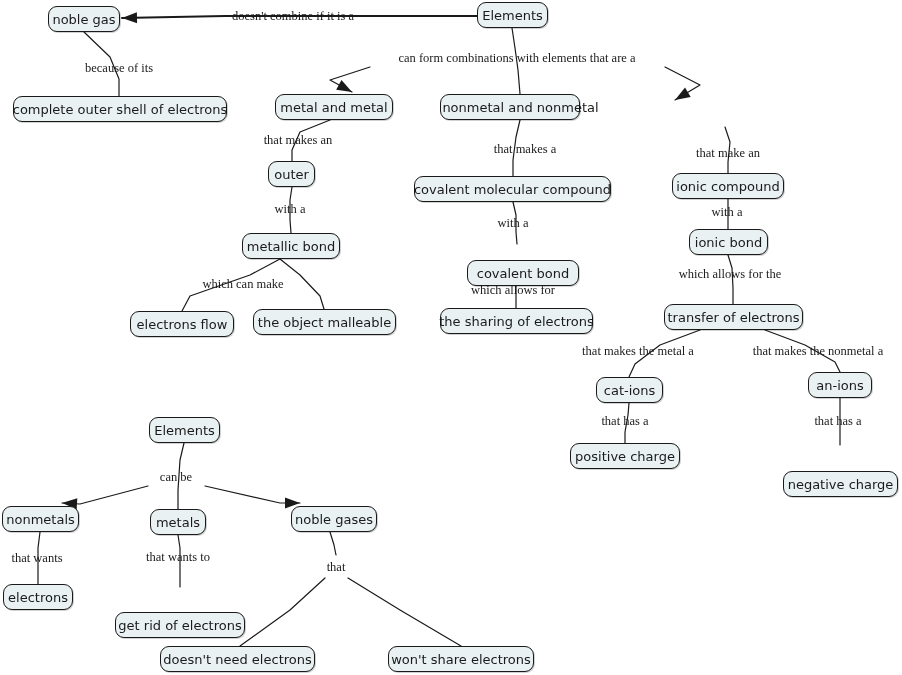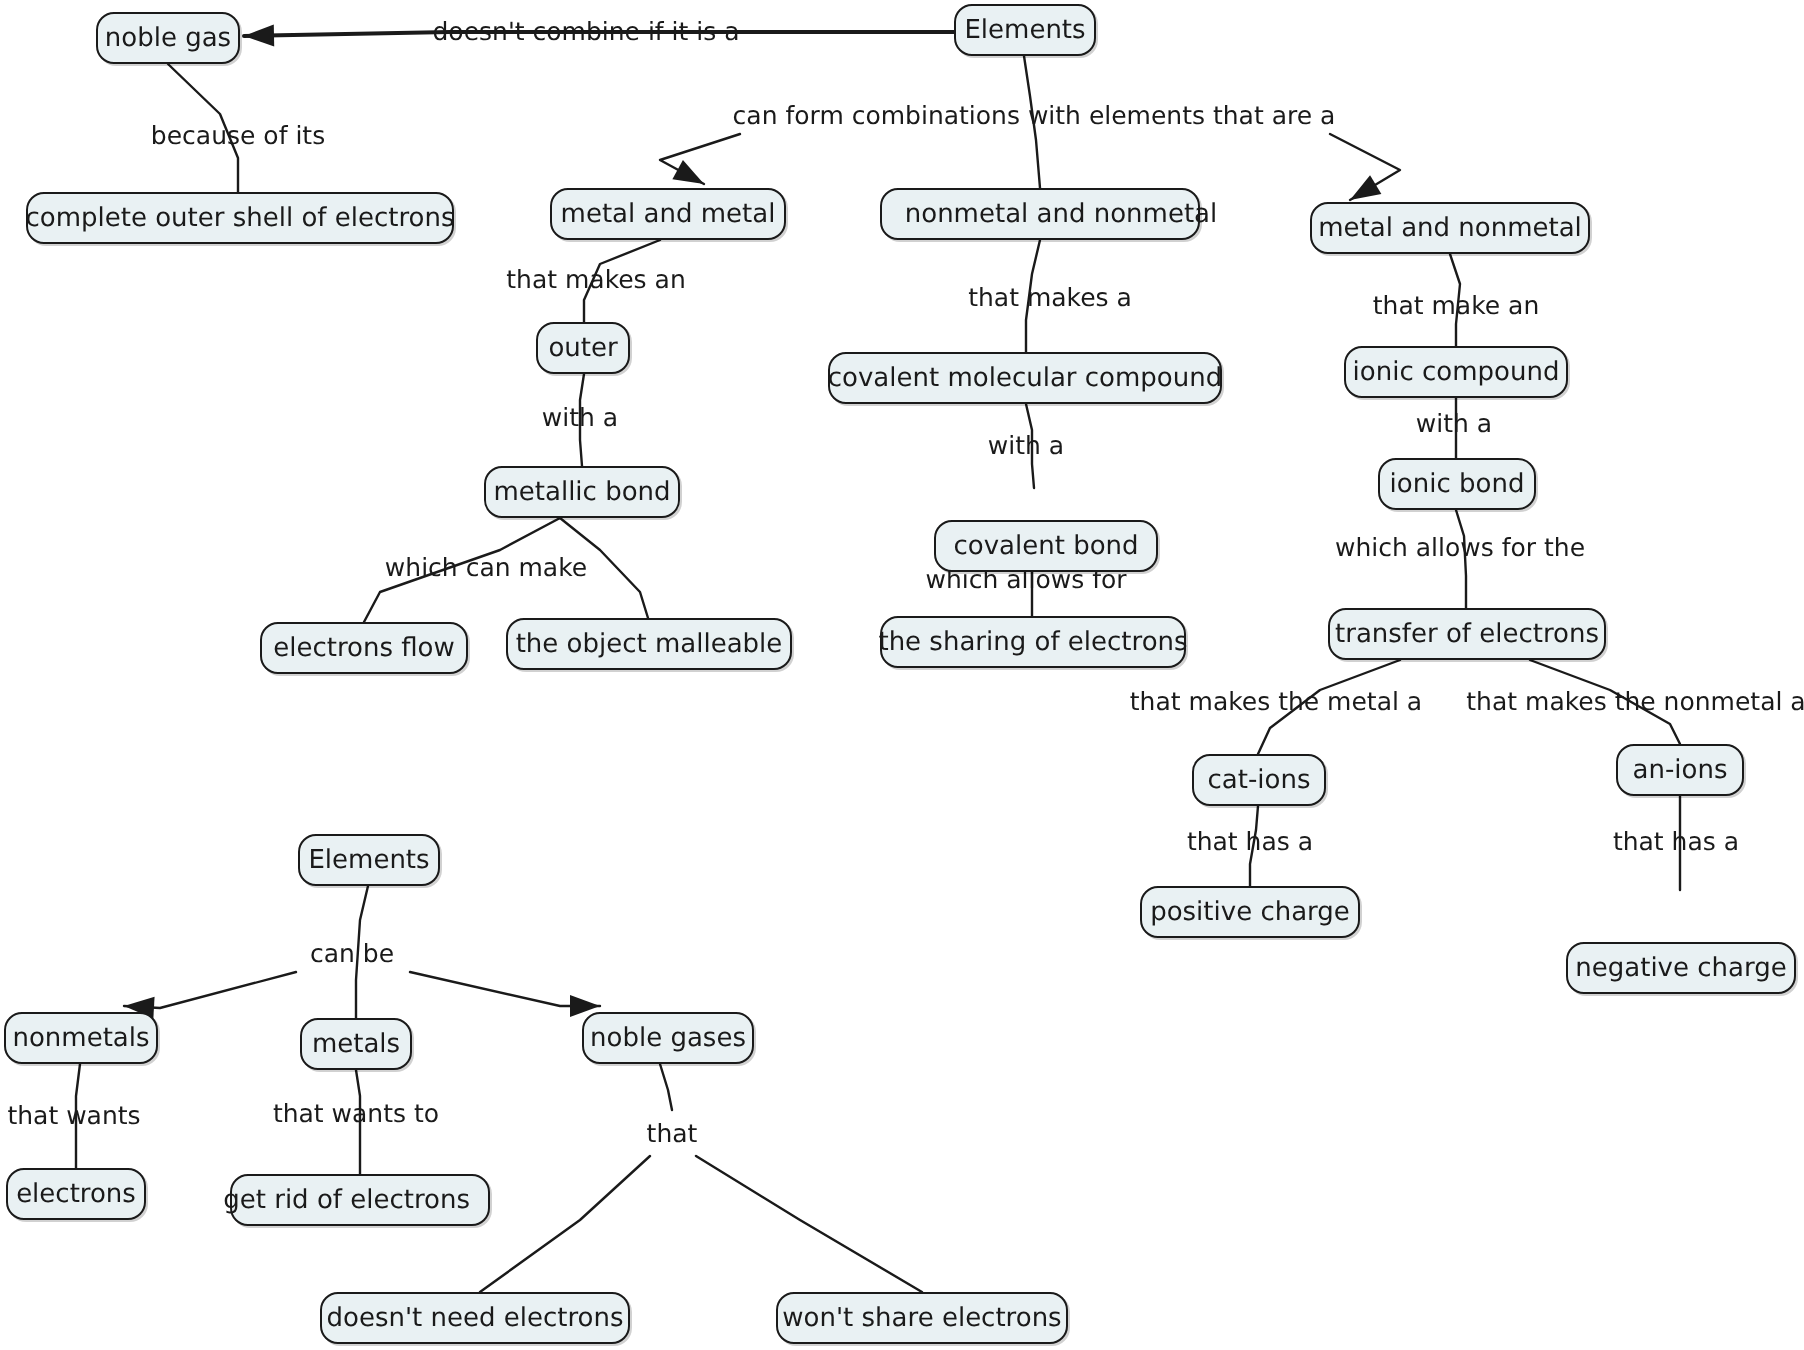--- a/index.html
+++ b/index.html
@@ -44,20 +44,21 @@
     box-shadow: 1px 1px 0 rgba(0,0,0,0.18);
   }
   .link-label {
     position: absolute;
     color: #1a1a1a;
     font-size: 12.5px;
     line-height: 1;
     white-space: nowrap;
     background: transparent;
     transform: translate(-50%, -50%);
+    font-family: Liberation Serif, serif;
   }
 </style>
 </head>
 <body>
 
 <div id="canvas">
   <svg id="edge-layer" width="902" height="675" viewBox="0 0 902 675">
       <g>
         <polyline points="477,16 363,16 225,16 122,18" fill="none" stroke="#1a1a1a" stroke-width="2" stroke-linejoin="round" stroke-linecap="round"></polyline>
         <polygon points="122,18 136.89039702258,12.209829319446564 137.10394900073956,23.207756194663737" fill="#1a1a1a"></polygon>
@@ -170,25 +171,22 @@
     </div>
     <div class="node" style="left: 477px; top: 2px; width: 71px; background: rgb(233, 241, 243); border-color: rgb(26, 26, 26);">
       <span>Elements</span>
     </div>
     <div class="node" style="left: 13px; top: 96px; width: 214px; background: rgb(233, 241, 243); border-color: rgb(26, 26, 26);">
       <span>complete outer shell of electrons</span>
     </div>
     <div class="node" style="left: 275px; top: 94px; width: 118px; background: rgb(233, 241, 243); border-color: rgb(26, 26, 26);">
       <span>metal and metal</span>
     </div>
-    <div class="node" style="left: 440px; top: 94px; width: 160px; background: rgb(233, 241, 243); border-color: rgb(26, 26, 26); padding-left: 30px;">
+    <div class="node" style="left: 440px; top: 94px; width: 140px; background: rgb(233, 241, 243); border-color: rgb(26, 26, 26); padding-left: 30px;">
       <span>nonmetal and nonmetal</span>
-    </div>
-    <div class="node" style="left: 655px; top: 101px; width: 140px; background: rgb(233, 241, 243); border-color: rgb(26, 26, 26);">
-      <span>metal and nonmetal</span>
     </div>
     <div class="node" style="left: 268px; top: 161px; width: 47px; background: rgb(233, 241, 243); border-color: rgb(26, 26, 26);">
       <span>outer</span>
     </div>
     <div class="node" style="left: 414px; top: 176px; width: 197px; background: rgb(233, 241, 243); border-color: rgb(26, 26, 26);">
       <span>covalent molecular compound</span>
     </div>
     <div class="node" style="left: 672px; top: 173px; width: 112px; background: rgb(233, 241, 243); border-color: rgb(26, 26, 26);">
       <span>ionic compound</span>
     </div>
@@ -233,21 +231,21 @@
     </div>
     <div class="node" style="left: 150px; top: 509px; width: 56px; background: rgb(233, 241, 243); border-color: rgb(26, 26, 26);">
       <span>metals</span>
     </div>
     <div class="node" style="left: 291px; top: 506px; width: 86px; background: rgb(233, 241, 243); border-color: rgb(26, 26, 26);">
       <span>noble gases</span>
     </div>
     <div class="node" style="left: 3px; top: 584px; width: 70px; background: rgb(233, 241, 243); border-color: rgb(26, 26, 26);">
       <span>electrons</span>
     </div>
-    <div class="node" style="left: 115px; top: 587px; width: 130px; background: rgb(233, 241, 243); border-color: rgb(26, 26, 26); justify-content: flex-end;">
+    <div class="node" style="left: 115px; top: 612px; width: 130px; background: rgb(233, 241, 243); border-color: rgb(26, 26, 26);">
       <span>get rid of electrons</span>
     </div>
     <div class="node" style="left: 160px; top: 646px; width: 155px; background: rgb(233, 241, 243); border-color: rgb(26, 26, 26);">
       <span>doesn't need electrons</span>
     </div>
     <div class="node" style="left: 388px; top: 646px; width: 146px; background: rgb(233, 241, 243); border-color: rgb(26, 26, 26);">
       <span>won't share electrons</span>
     </div>
   </div>
 

